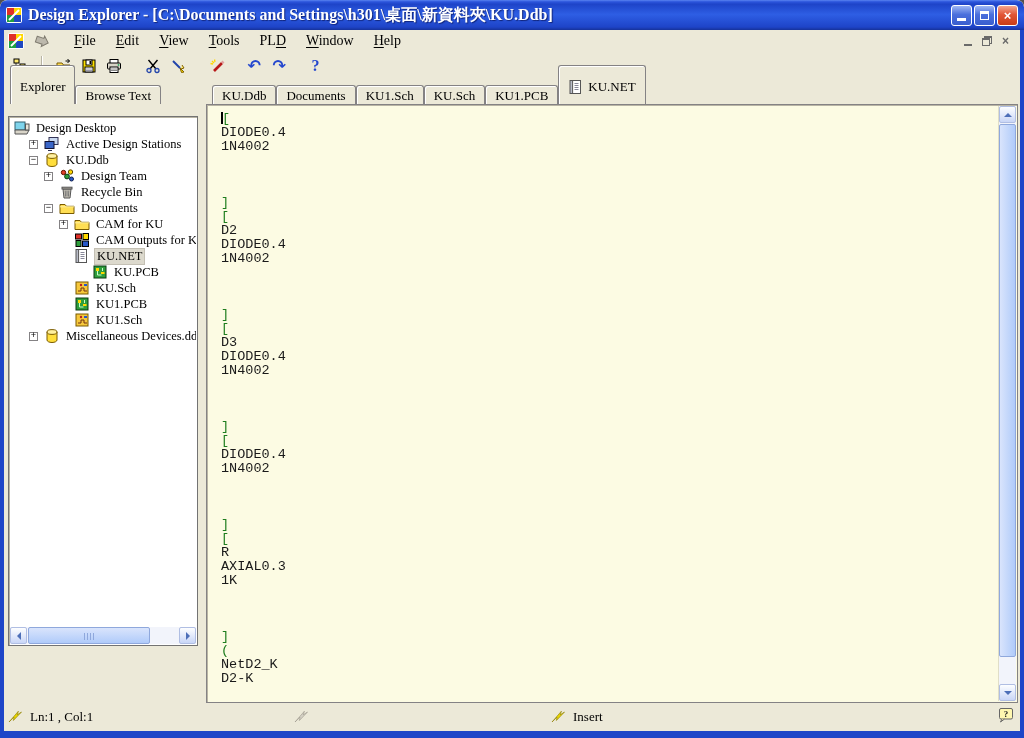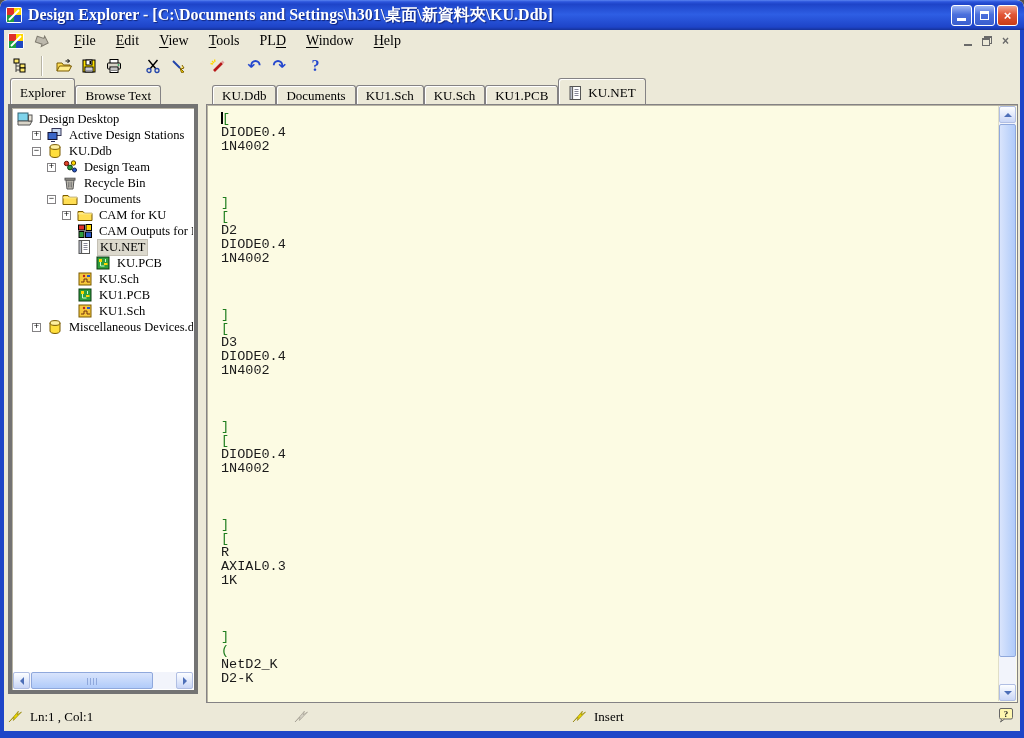--- a/index.html
+++ b/index.html
@@ -47,25 +47,25 @@
   .ic svg{width:16px;height:16px;}
   .glyph{font:bold 16px "DejaVu Sans",sans-serif;line-height:16px;display:inline-block;}
   
   .tabrow{position:absolute;left:4px;right:4px;top:80px;height:24px;}
   .tabs{position:absolute;bottom:0;display:flex;align-items:flex-end;}
   .panel-tabs{left:6px;}
   .doc-tabs{left:208px;}
   .tab{height:19px;padding:2px 9px 0;background:#ECE9D8;border:1px solid #848284;border-bottom:none;
     border-top-left-radius:3px;border-top-right-radius:3px;box-shadow:inset 1px 1px 0 #fff;
     font-size:13px;white-space:nowrap;display:flex;align-items:center;gap:4px;color:#000;}
-  .tab.active{height:26px;position:relative;z-index:3;padding-top:3px;}
+  .tab.active{height:39px;position:relative;z-index:3;padding-top:3px;}
   
   .main{position:absolute;left:4px;right:4px;top:104px;height:599px;background:#ECE9D8;}
-  .left-panel{position:absolute;left:4px;top:0;width:190px;height:590px;background:#fff;
-    border:4px solid #737373;box-shadow:inset 1px 1px 0 #B8B4A4;}
+  .left-panel{position:absolute;left:4px;top:12px;width:190px;height:530px;background:#fff;
+    border:1px solid #737373;box-shadow:inset 1px 1px 0 #B8B4A4;}
   .tree{position:absolute;left:1px;top:3px;right:1px;bottom:19px;overflow:hidden;}
   .trow{height:16px;display:flex;align-items:center;white-space:nowrap;font-size:12.5px;}
   .slot{display:inline-flex;width:15px;justify-content:flex-start;align-items:center;flex:none;}
   .ebox{width:9px;height:9px;border:1px solid #848284;background:#fff;color:#000;
     font:9px/7px "Liberation Mono",monospace;text-align:center;display:inline-block;}
   .trow .ic{flex:none;margin-right:4px;}
   .tlabel{padding:0 2px;}
   .tlabel.sel{background:#DCD9CD;border:1px solid #C4C0B4;}
   .sbh{position:absolute;left:1px;right:1px;bottom:1px;height:17px;background:#F2F4FB;}
   .sb-btn{position:absolute;width:17px;height:17px;background:linear-gradient(180deg,#FDFEFF,#C9D6F7);
@@ -85,21 +85,21 @@
   .eline{height:14px;font:13.5px/14px "Liberation Mono",monospace;color:#1A1A1A;white-space:pre;}
   .eline.green{color:#1E7D1E;}
   .caret{display:inline-block;width:2px;height:12px;background:#000;vertical-align:-2px;margin-right:-1px;}
   .sbv{position:absolute;top:1px;right:1px;bottom:1px;width:17px;background:#F2F4FB;}
   .sbv .sb-up{top:0;left:0;} .sbv .sb-down{bottom:0;left:0;}
   .sbv-thumb{position:absolute;top:18px;left:0;width:17px;height:89.5%;border-radius:2px;
     background:linear-gradient(90deg,#D9E4FC,#B0CBFA);border:1px solid #8FA8DC;}
   
   .statusbar{position:absolute;left:4px;right:4px;bottom:7px;height:28px;background:#ECE9D8;font-size:13px;}
   .st{position:absolute;top:6px;display:flex;align-items:center;gap:6px;}
-  .st-pos{left:4px;} .st-mid{left:290px;} .st-ins{left:568px;} .st-help{right:6px;top:4px;}
+  .st-pos{left:4px;} .st-mid{left:290px;} .st-ins{left:547px;} .st-help{right:6px;top:4px;}
 </style>
 </head>
 <body>
 
 <div class="window">
 
   <div class="titlebar">
     <span class="ic"><svg viewBox="0 0 16 16">
           <rect width="16" height="16" rx="2" fill="#fff"></rect>
           <path d="M1 1h7v7H1z" fill="#E03028"></path>

